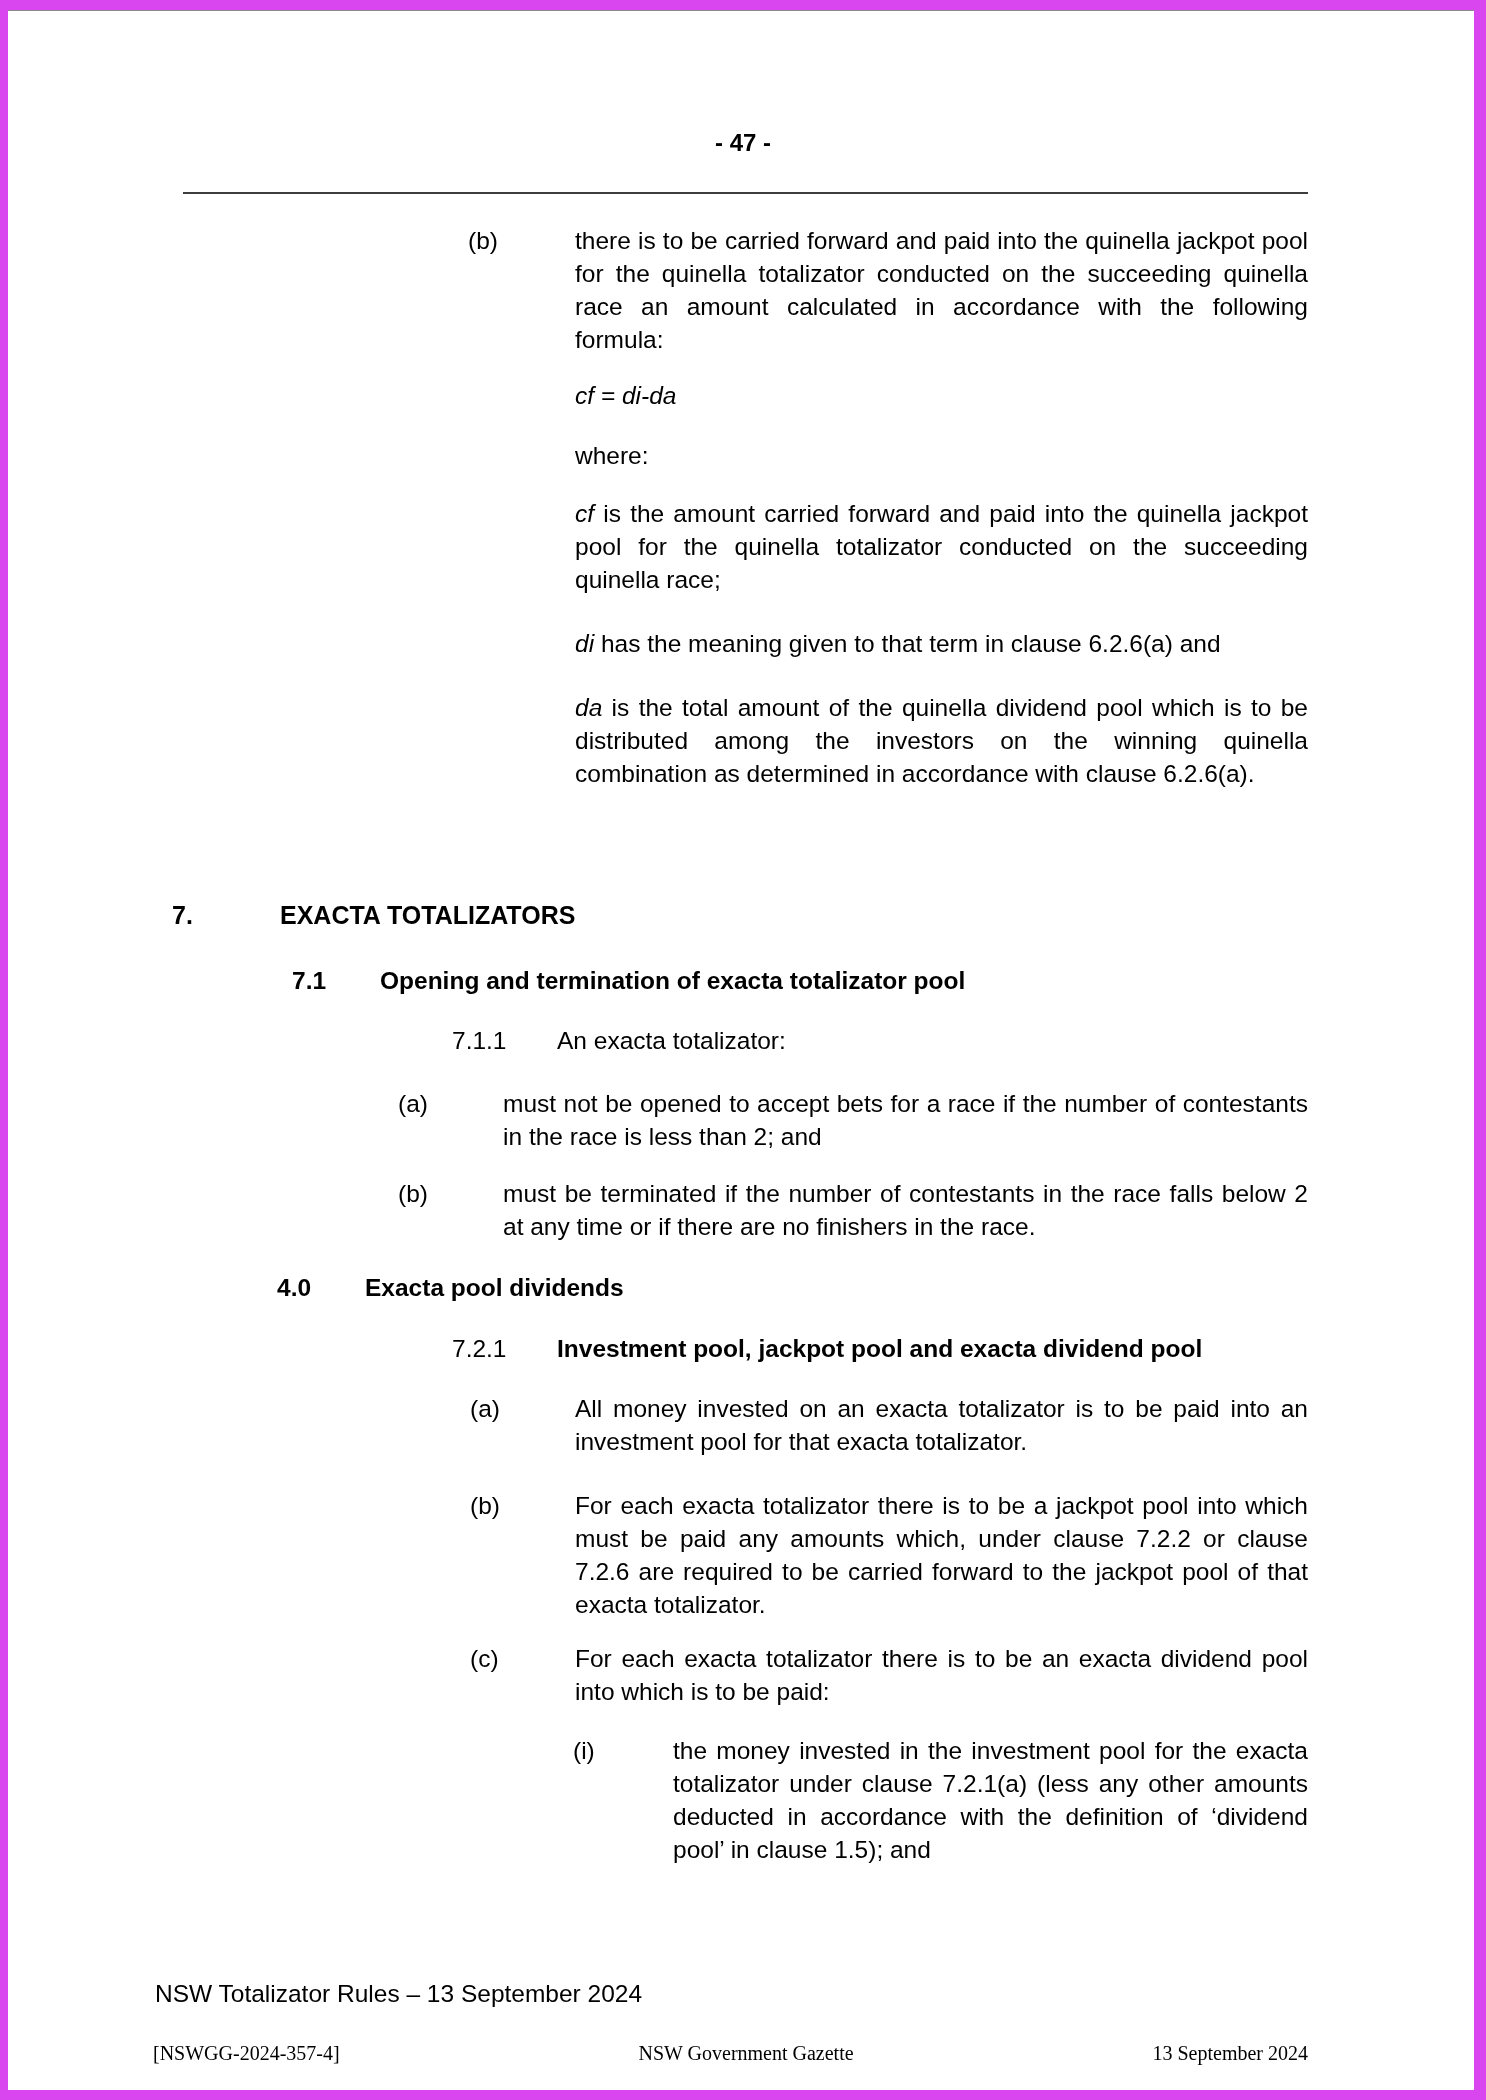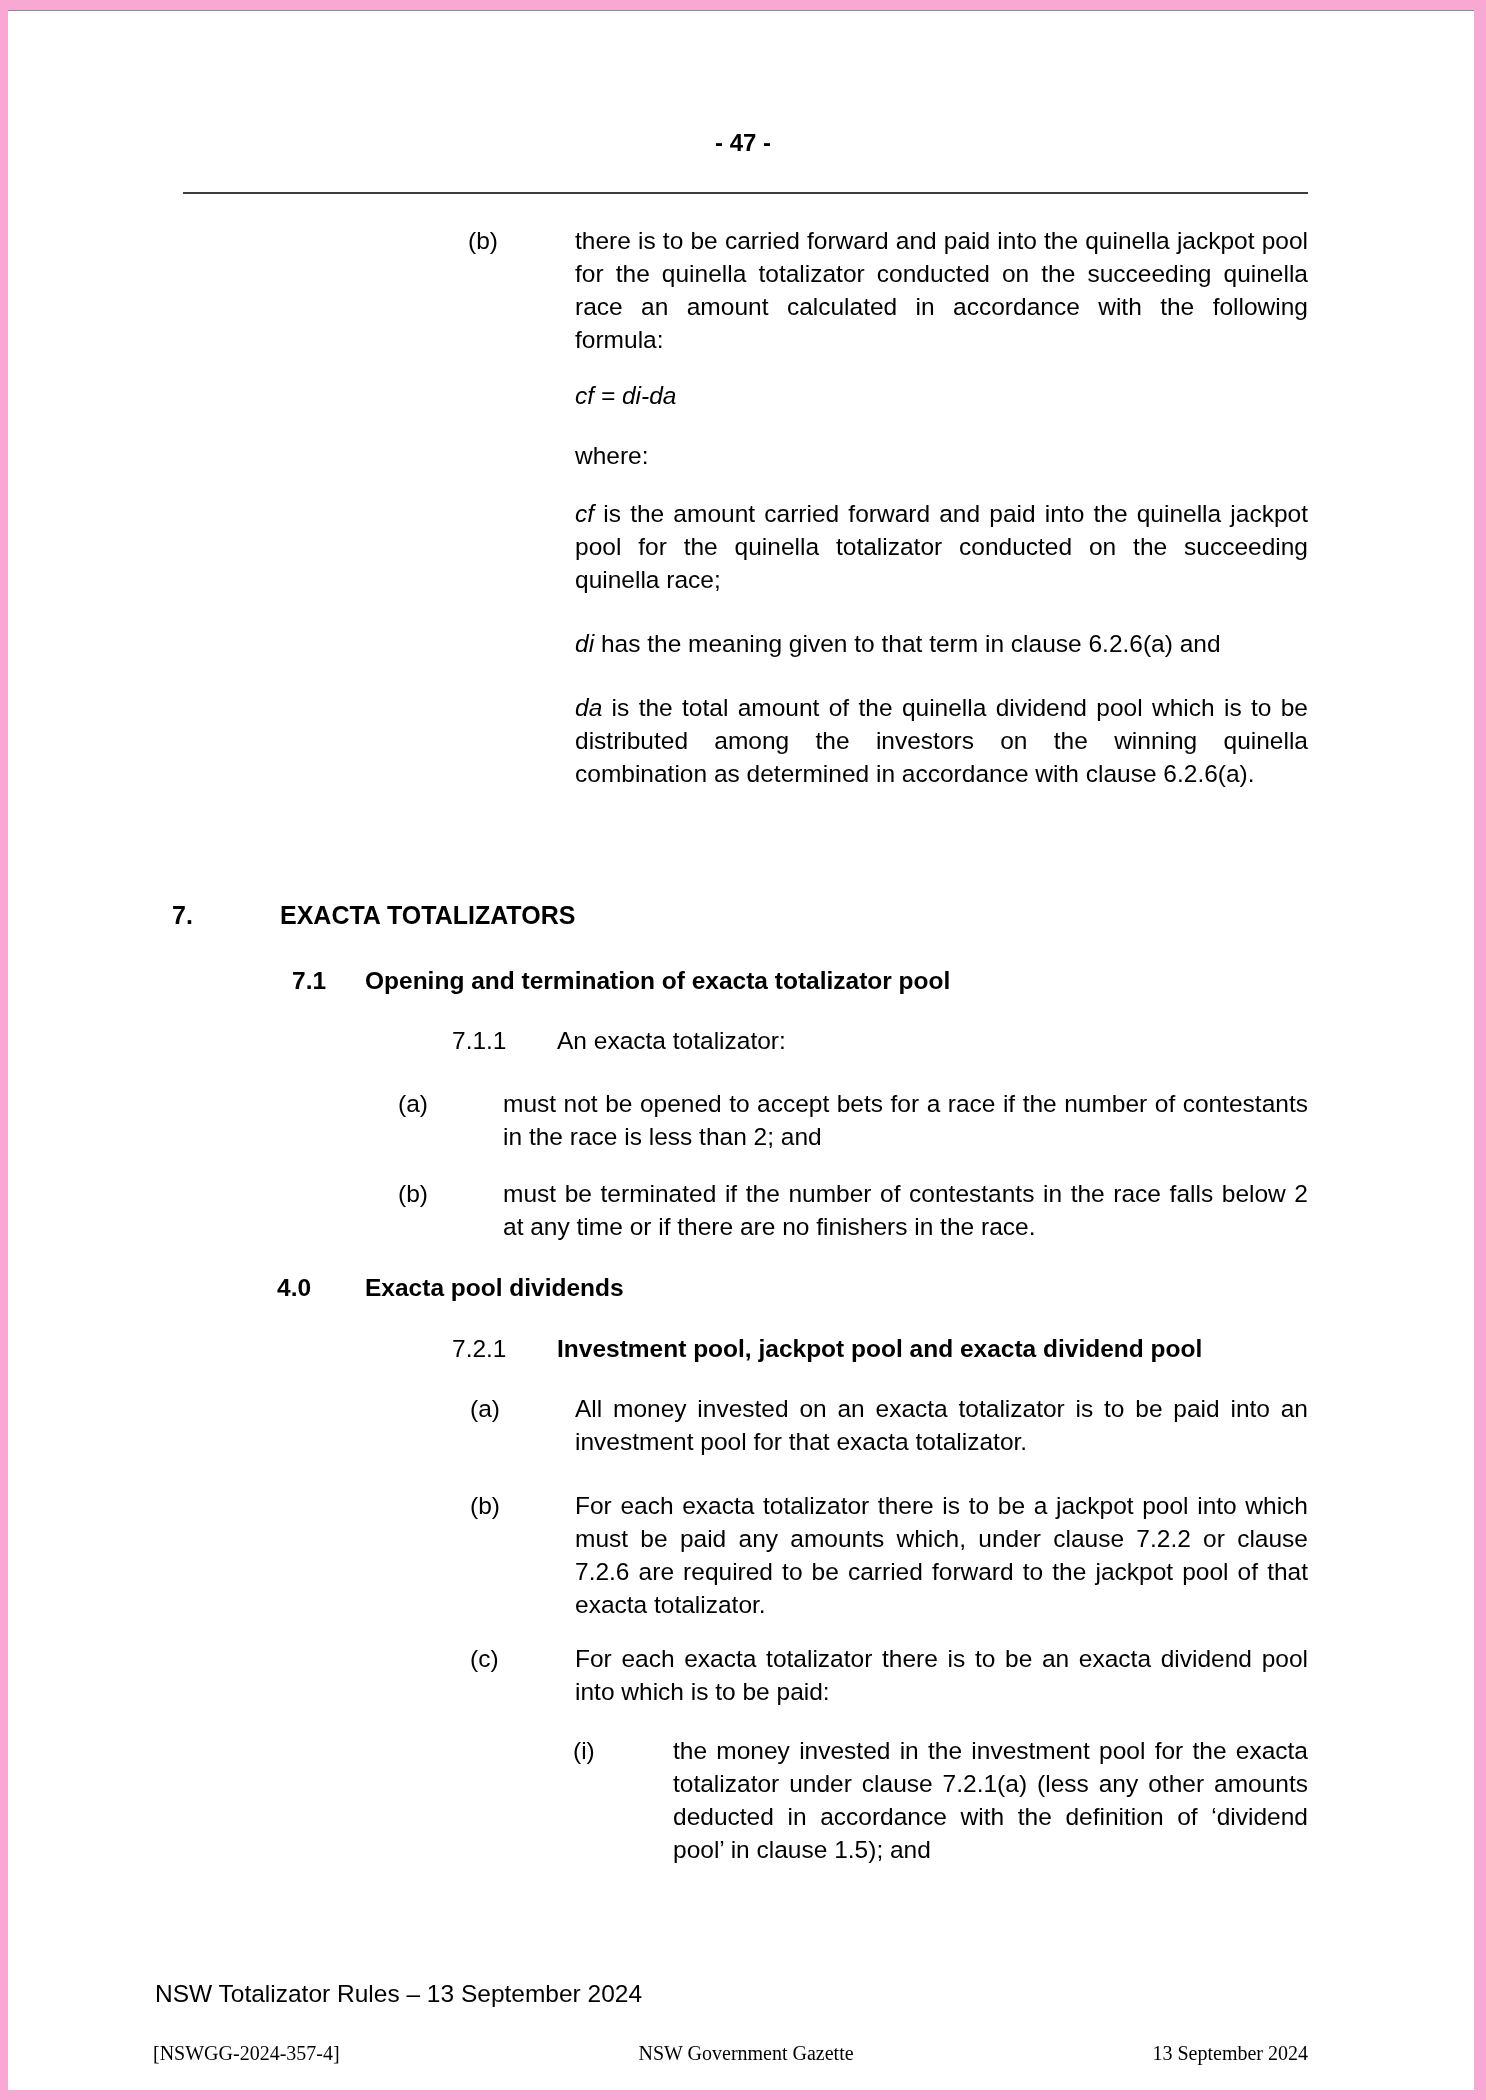--- a/index.html
+++ b/index.html
@@ -1,19 +1,19 @@
 <!DOCTYPE html>
 <html><head>
 <meta charset="utf-8">
 <style>
   html,body{margin:0;padding:0;background:#2b2b2b;}
   .screenshot{
     position:relative;
     width:1486px;height:2100px;
-    background:#f9a8d4;
+    background:#d946ef;
     font-family:"Liberation Sans", sans-serif;
     color:#000;
     overflow:hidden;
   }
   .sheet{
     position:absolute;
     left:8px;top:10px;right:12px;bottom:10px;
     background:#ffffff;
     border-top:1px solid #8a8a8a;
   }
@@ -84,21 +84,21 @@
     <div class="txt" style="left:575px;width:733px"><span class="it">da</span><span> is the total amount of the quinella dividend pool which is to be distributed among the investors on the winning quinella combination as determined in accordance with clause 6.2.6(a).</span></div>
   </div>
 
   <div class="row" style="top:899px">
     <span class="lbl b h0" style="left:172px">7.</span>
     <div class="txt nw b h0" style="left:280px">EXACTA TOTALIZATORS</div>
   </div>
 
   <div class="row" style="top:964px">
     <span class="lbl b" style="left:292px">7.1</span>
-    <div class="txt nw b" style="left:365px">Opening and termination of exacta totalizator pool</div>
+    <div class="txt nw b" style="left:380px">Opening and termination of exacta totalizator pool</div>
   </div>
 
   <div class="row" style="top:1024px">
     <span class="lbl" style="left:452px">7.1.1</span>
     <div class="txt nw" style="left:557px">An exacta totalizator:</div>
   </div>
 
   <div class="row" style="top:1087px">
     <span class="lbl" style="left:398px">(a)</span>
     <div class="txt" style="left:503px;width:805px">must not be opened to accept bets for a race if the number of contestants in the race is less than 2; and</div>

